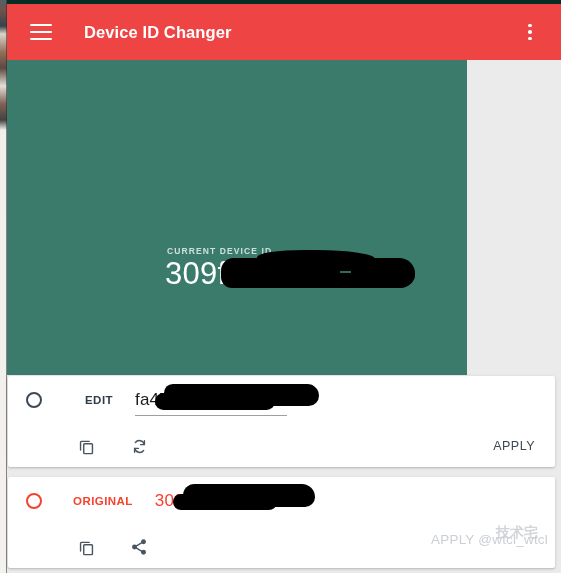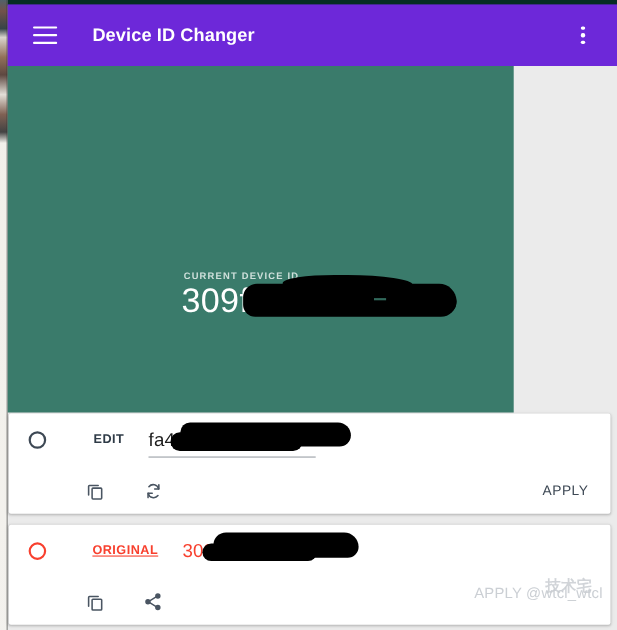--- a/index.html
+++ b/index.html
@@ -37,21 +37,21 @@
     width: 1px; height: 573px;
     background: #2b2b2b;
     opacity: .55;
   }
 
   
   .appbar {
     position: absolute;
     left: 7px; top: 4px;
     width: 554px; height: 56px;
-    background: #6d28d9;
+    background: #ef4444;
     display: flex;
     align-items: center;
   }
   .appbar-top-shade {
     position: absolute;
     left: 7px; top: 0;
     width: 554px; height: 5px;
     background: #062d24;
   }
   .menu-btn {
@@ -193,21 +193,21 @@
   .radio.red { border-color: #f8402e; }
 
   .row-label {
     font-size: 11.5px;
     font-weight: bold;
     letter-spacing: .45px;
     color: #2f3b47;
     margin-left: 43px;
     flex: none;
   }
-  .row-label.red { color: #f8402e; margin-left: 42px; text-decoration: underline; }
+  .row-label.red { color: #f8402e; margin-left: 31px; }
 
   .row-value-wrap {
     position: relative;
     margin-left: 22px;
     flex: none;
   }
   .row-value {
     font-size: 17px;
     color: #1d1d1d;
     letter-spacing: .2px;

